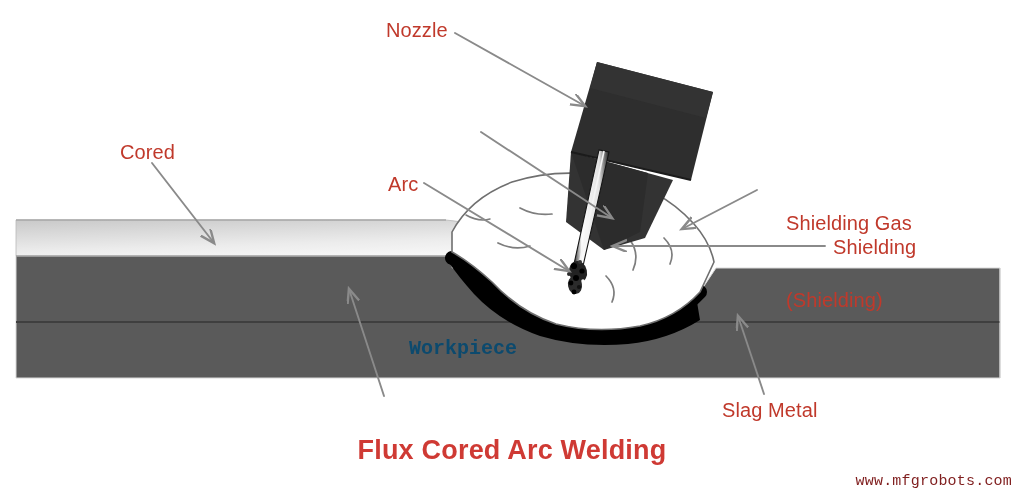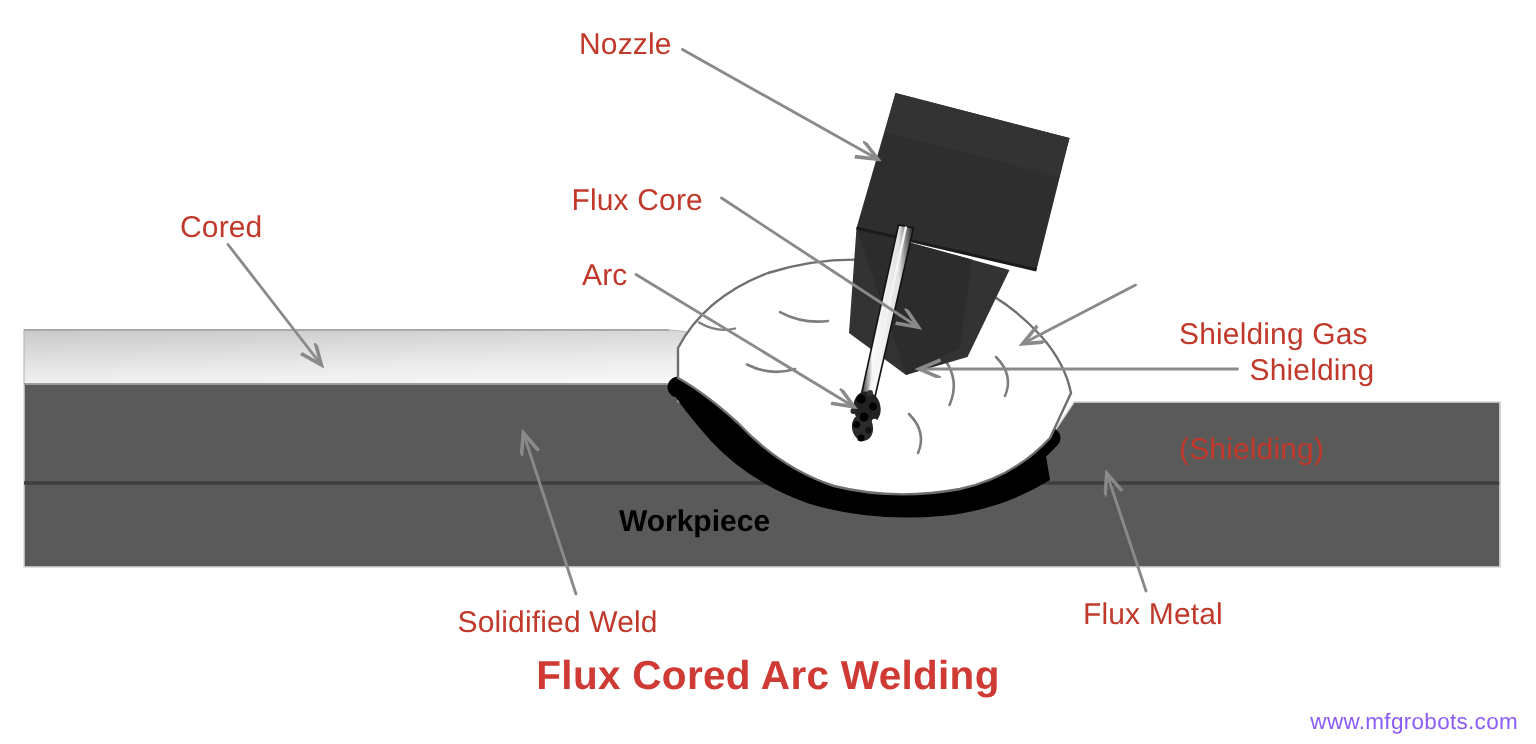--- a/index.html
+++ b/index.html
@@ -46,32 +46,32 @@
     font-size: 27px;
     font-family: "Liberation Sans", sans-serif;
     letter-spacing: 0.2px;
   }
   #workpiece-label {
     position: absolute;
     left: 0;
     top: 337px;
     width: 926px;
     text-align: center;
-    color: #000000;
+    color: #0c4a6e;
     font-weight: bold;
     font-size: 20px;
-    font-family: Liberation Sans, sans-serif;
+    font-family: Liberation Mono, monospace;
   }
   #watermark {
     position: absolute;
     right: 12px;
     bottom: 6px;
-    color: #8b5cf6;
+    color: #7f1d1d;
     font-size: 15px;
-    font-family: Liberation Sans, sans-serif;
+    font-family: Liberation Mono, monospace;
     letter-spacing: 0.2px;
   }
 </style>
 </head>
 <body>
 
 <div id="stage">
 
   <svg id="diagram" viewBox="0 0 1024 496">
     <defs>
@@ -202,36 +202,34 @@
       <path d="M152,163 L214,243" marker-end="url(#arrowHead)"></path>
       <path d="M757,190 L682,229" marker-end="url(#arrowHead)"></path>
       <path d="M825,246 L613,246" marker-end="url(#arrowHead)"></path>
       <path d="M384,396 L349,289" marker-end="url(#arrowHead)"></path>
       <path d="M764,394 L738,316" marker-end="url(#arrowHead)"></path>
     </g>
   </svg>
 
   <div class="label" style="left:386px; top:18px;">Nozzle</div>
 
-  <div class="label" style="left:381px; top:122px;">Flux Core</div>
 
   <div class="label" style="left:388px; top:172px;">Arc</div>
 
   <div class="label" style="left:120px; top:140px;">Cored</div>
 
   <div class="label two-line" style="left:762px; top:160px;">
     <div>Shielding Gas</div>
     <div>(Shielding)</div>
   </div>
 
   <div class="label" style="left:833px; top:235px;">Shielding</div>
 
-  <div class="label" style="left:305px; top:403px;">Solidified Weld</div>
-
-  <div class="label" style="left:722px; top:398px;">Flux Metal</div>
+
+  <div class="label" style="left:722px; top:398px;">Slag Metal</div>
 
   <div id="workpiece-label">Workpiece</div>
 
   <div id="title">Flux Cored Arc Welding</div>
 
   <div id="watermark">www.mfgrobots.com</div>
 
 </div>
 
 </body></html>

